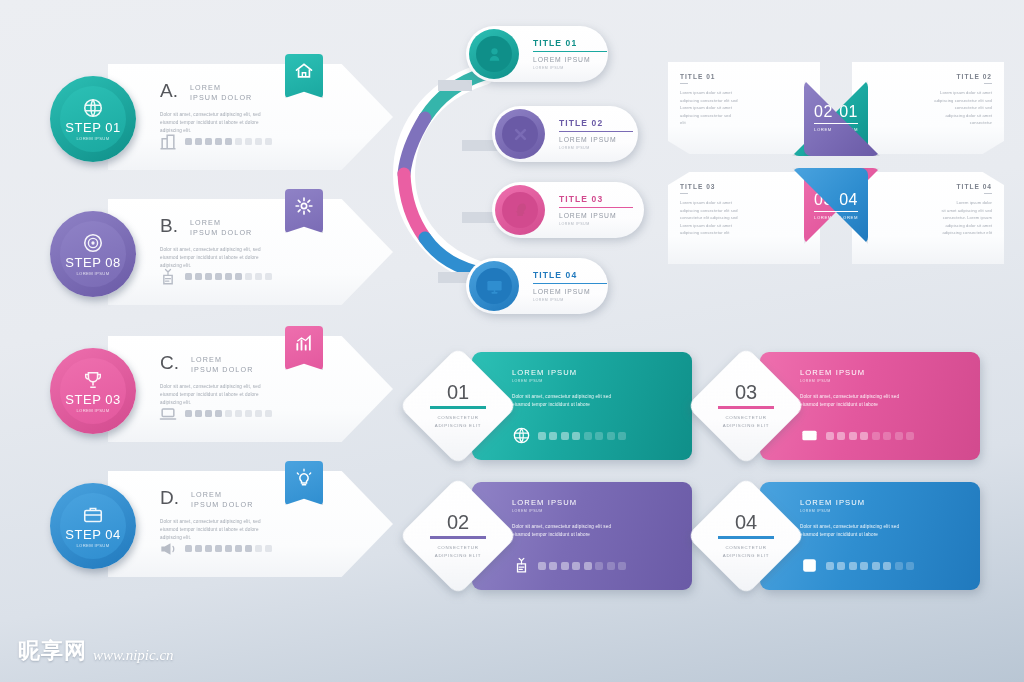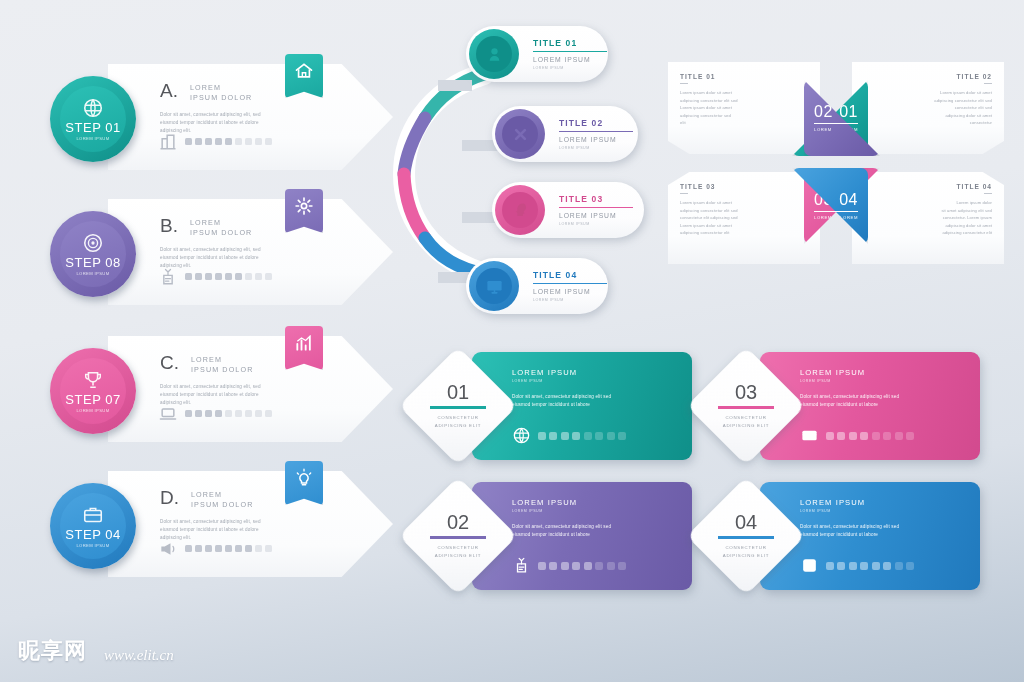--- a/index.html
+++ b/index.html
@@ -116,21 +116,21 @@
   .dia-body { position:absolute; top:16px; width:170px; }
   .dia-h { font-size:7.6px; letter-spacing:1.1px; color:#fff; font-weight:400; }
   .dia-hs { font-size:3.6px; letter-spacing:.5px; color:rgba(255,255,255,.72); margin-top:2px; }
   .dia-p { margin-top:10px; }
   .dia-p div { font-size:4.6px; color:rgba(255,255,255,.93); line-height:1.85; letter-spacing:.15px; }
   .dia-dots { position:absolute; top:74px; display:flex; align-items:center; gap:3.5px; }
   .dia-dots .dicon { width:19px; height:19px; margin-right:3px; }
   .dia-dots i { width:8px; height:8px; border-radius:2px; display:block; background:rgba(255,255,255,.55); }
 
   
-  .wm { position:absolute; left:18px; bottom:16px; display:flex; align-items:flex-end; gap:17px; }
+  .wm { position:absolute; left:18px; bottom:16px; display:flex; align-items:flex-end; gap:6px; }
   .wm .cn { font-family:"DejaVu Sans", sans-serif; font-size:22px; color:#fff; letter-spacing:1px;
             text-shadow:0 1px 2px rgba(80,95,115,.35); font-weight:700; }
   .wm .url { font-family:"Liberation Serif", serif; font-size:15px; color:#fff; font-style:italic;
              text-shadow:0 1px 2px rgba(80,95,115,.35); padding-bottom:2px; }
   .idtag { position:absolute; right:12px; bottom:22px; background:rgba(130,142,157,.55);
            color:#fff; font-size:9.5px; padding:3px 7px; letter-spacing:.2px; }
 </style>
 </head>
 <body>
 
@@ -244,21 +244,21 @@
           <i style="background:#e2e5ea"></i>
           <i style="background:#e2e5ea"></i>
         </div>
         <div class="step-badge" style="background:linear-gradient(150deg,#ee6fae 0%,#d24a8e 100%)">
           <div class="inner" style="background:linear-gradient(160deg,#ee6fae,#e3589e)">
             <span class="bicon"><svg viewBox="0 0 24 24">
                 <path d="M7 4h10v5a5 5 0 0 1-10 0V4z" fill="none" stroke="#fff" stroke-width="1.7"></path>
                 <path d="M7 6H4v2a3 3 0 0 0 3 3M17 6h3v2a3 3 0 0 1-3 3" fill="none" stroke="#fff" stroke-width="1.5"></path>
                 <path d="M12 14v4M9 20h6" fill="none" stroke="#fff" stroke-width="1.7"></path>
               </svg></span>
-            <span class="blabel">STEP 07</span>
+            <span class="blabel">STEP 03</span>
             <span class="bsub">LOREM IPSUM</span>
           </div>
         </div>
       </div>
       <div class="step-row" style="top: 465px;">
         <div class="step-arrow"></div>
         <div class="step-tag" style="left:235px;background:linear-gradient(160deg,#4aa3df,#2f8ed0)">
           <svg viewBox="0 0 24 24">
             <path d="M9 16a5 5 0 1 1 6 0v2H9v-2z" fill="none" stroke="#fff" stroke-width="1.8"></path>
             <path d="M10 20h4" stroke="#fff" stroke-width="1.8" stroke-linecap="round"></path>
@@ -579,15 +579,15 @@
           <div class="dia-num">04</div>
           <div class="dia-rule" style="background:#2f8ed0"></div>
           <div class="dia-s1">CONSECTETUR</div>
           <div class="dia-s1">ADIPISCING ELIT</div>
         </div>
       </div>
     </div>
 
   <div class="wm">
     <span class="cn">昵享网</span>
-    <span class="url">www.elit.cn</span>
+    <span class="url">www.nipic.cn</span>
   </div>
 </div>
 
 </body></html>

